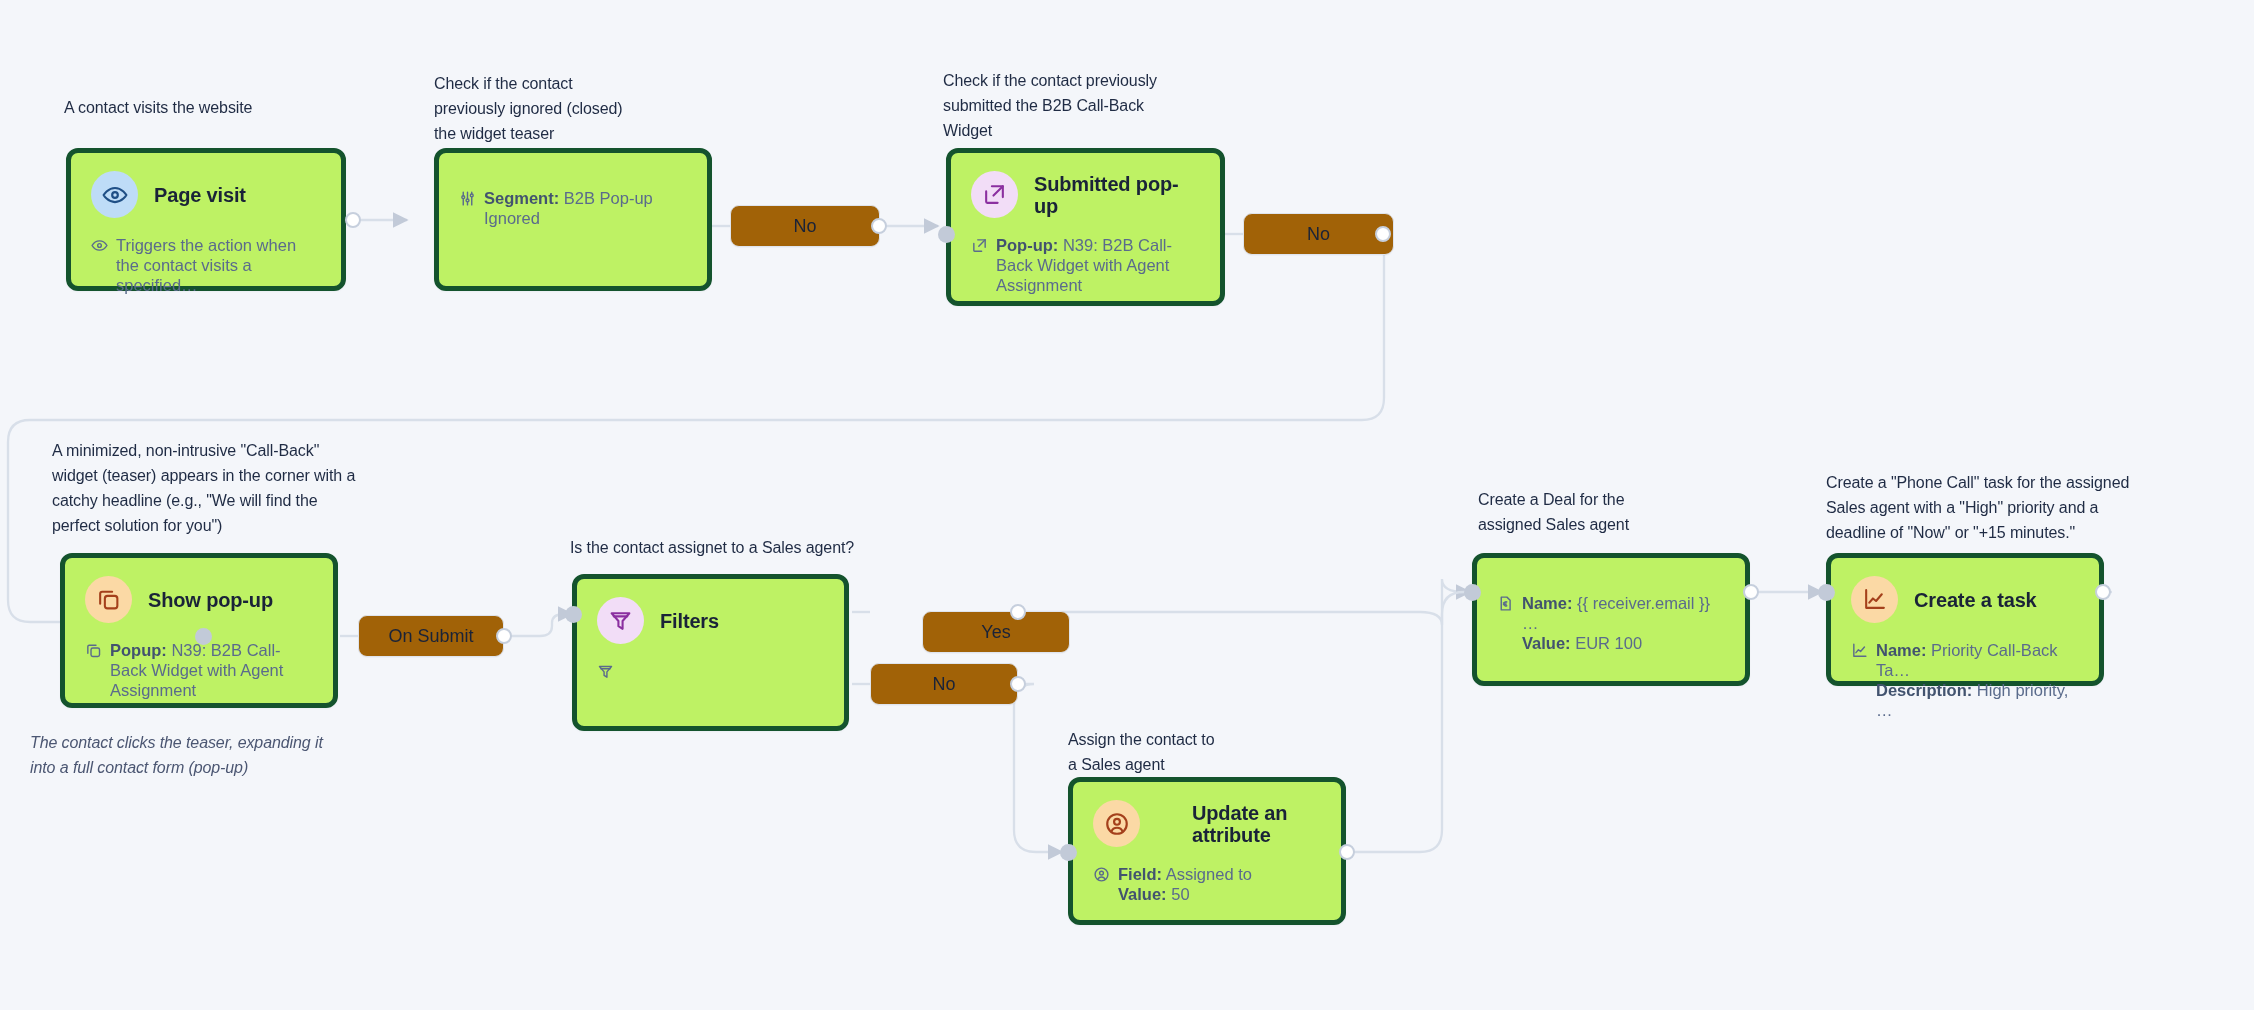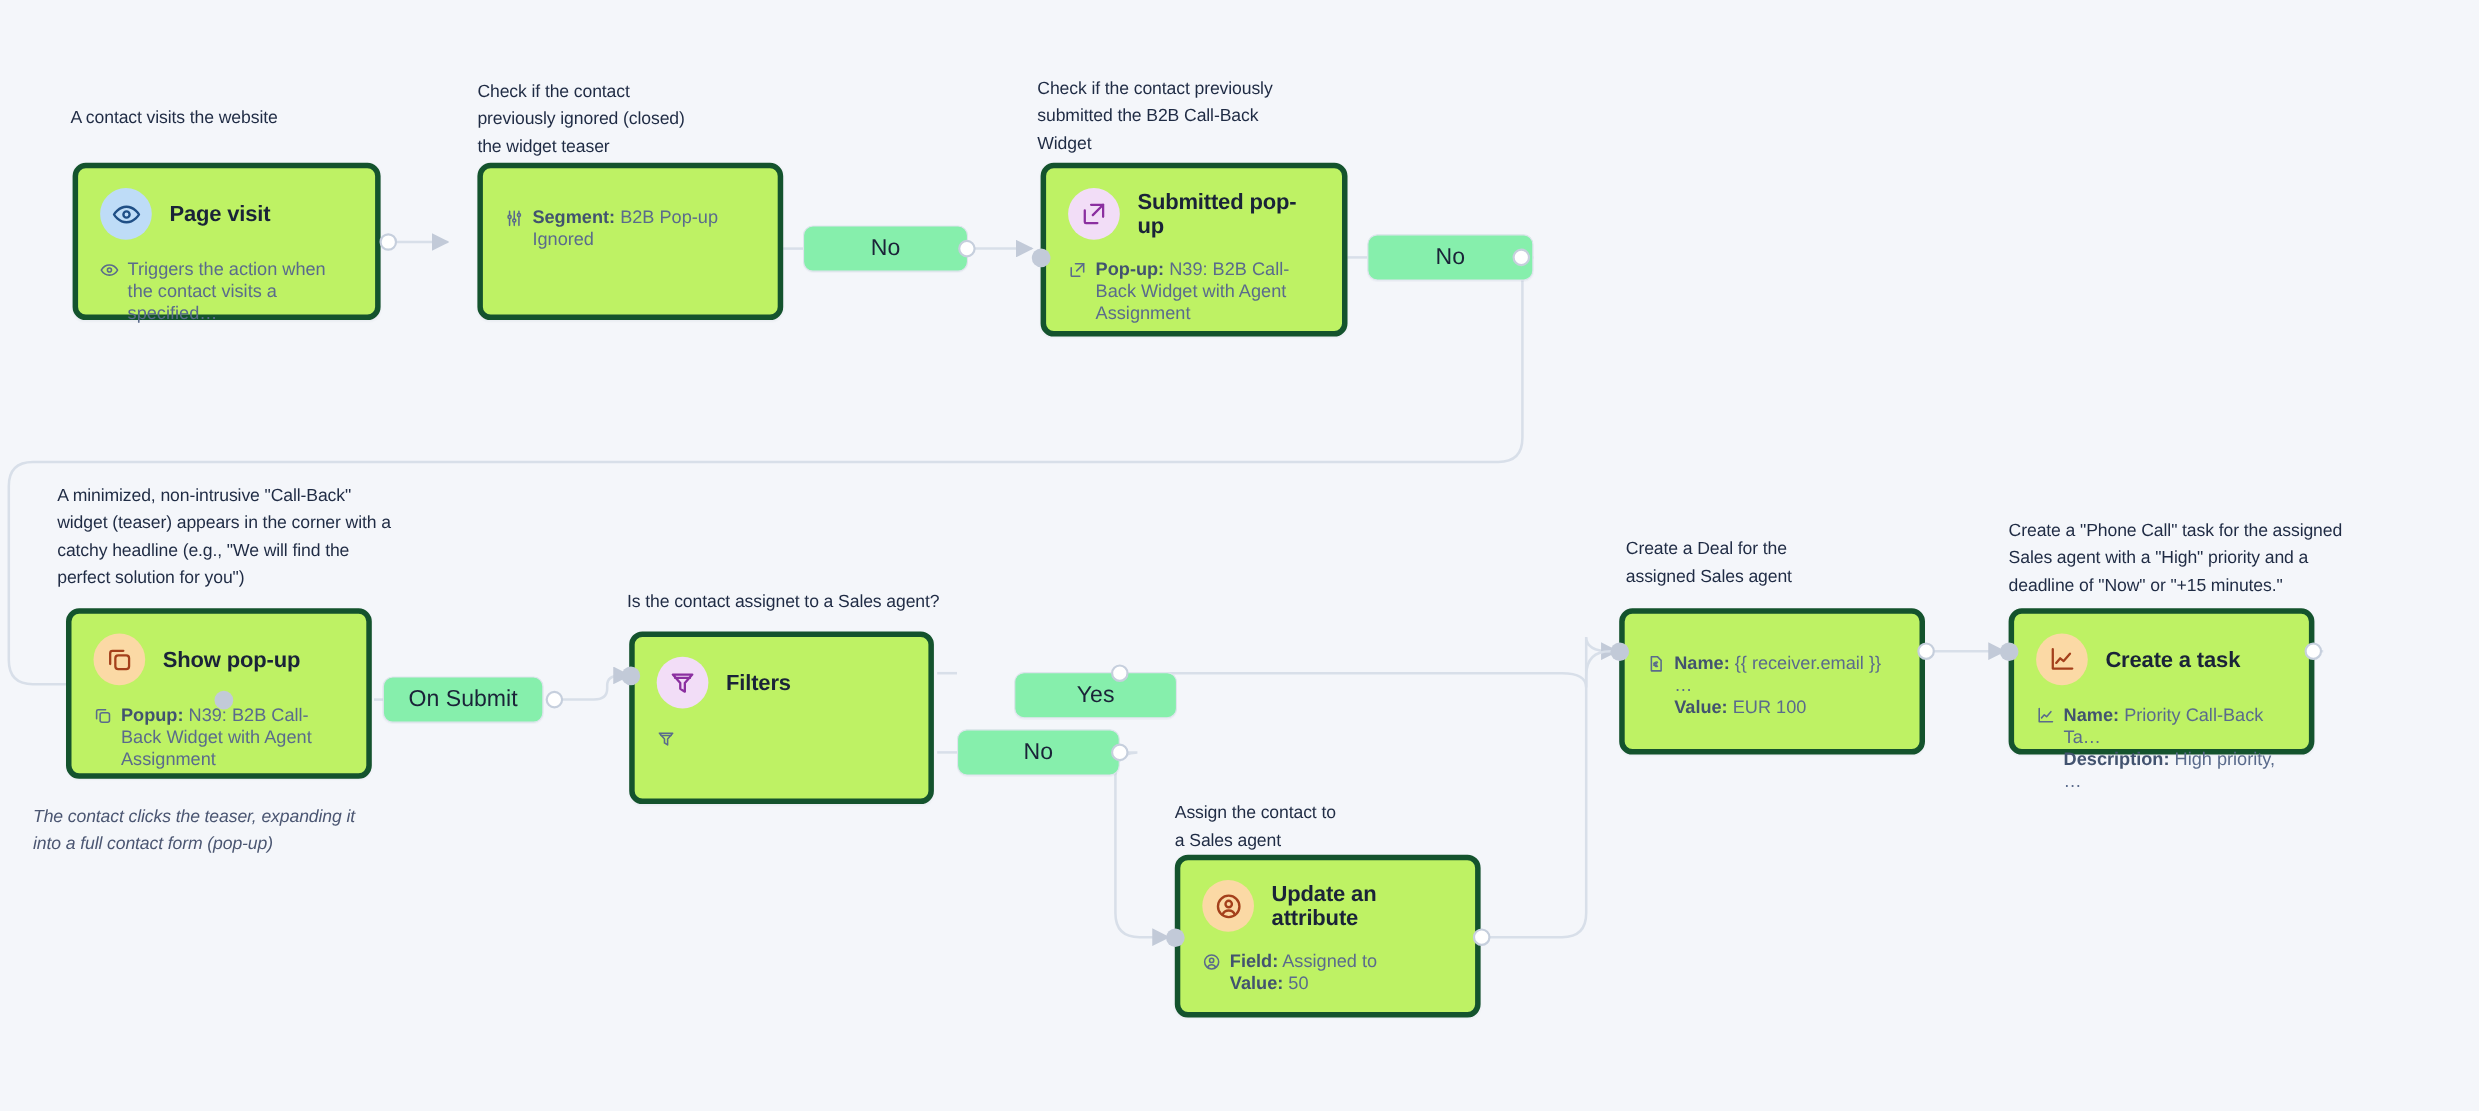--- a/index.html
+++ b/index.html
@@ -52,26 +52,26 @@
     font-size:16.5px; line-height:20px;
     color:#5a6b8c;
   }
   .node-body .bico { flex:0 0 17px; margin-top:2px; }
   .node-body .btxt { }
   .node-body b { color:#42536f; font-weight:700; }
 
   
   .pill {
     position:absolute;
-    background:#86efac;
+    background:#a16207;
     border:1px solid #dfe4ed;
     border-radius:9px;
     height:42px;
     display:flex; align-items:center; justify-content:center;
-    font-size:21px; color:#1a2338; font-weight:400;
+    font-size:18px; color:#1a2338; font-weight:400;
     box-shadow:0 1px 1px rgba(25,40,80,0.03);
   }
 
   
   .port-out {
     position:absolute; width:16px; height:16px; border-radius:50%;
     background:#ffffff; border:2px solid #c6cfdd;
   }
   .port-in {
     position:absolute; width:17px; height:17px; border-radius:50%;
@@ -229,21 +229,21 @@
         <svg width="17" height="17" viewBox="0 0 24 24" fill="none" stroke="#5a6b8c" stroke-width="2" stroke-linecap="round" stroke-linejoin="round">
           <rect x="8.5" y="8.5" width="12" height="12" rx="2.5"></rect>
           <path d="M15.5 4.5H6A2 2 0 0 0 4 6.5V16"></path>
         </svg>
       </span>
       <span class="btxt"><b>Popup:</b> <span>N39: B2B Call-Back Widget with Agent Assignment</span></span>
     </div>
   </div>
   <div class="port-in" style="left:195px; top:628px;"></div>
 
-  <div class="pill" style="left:348px; top:615px; width:146px;">
+  <div class="pill" style="left:358px; top:615px; width:146px;">
     <span>On Submit</span>
   </div>
   <div class="port-out" style="left:496px; top:628px;"></div>
 
   <div class="node" style="left:572px; top:574px; width:277px; height:157px;">
     <div class="node-head">
       <div class="node-ic" style="background:#f2ddf7;">
         <svg width="25" height="25" viewBox="0 0 24 24" fill="none" stroke="#8b2fa0" stroke-width="2" stroke-linecap="round" stroke-linejoin="round">
           <path d="M3.5 5h17l-6.5 7.5V20l-4-2.5v-5z"></path>
           <path d="M5.5 8h13"></path>
@@ -274,21 +274,21 @@
 
   <div class="node" style="left:1068px; top:777px; width:278px; height:148px;">
     <div class="node-head">
       <div class="node-ic" style="background:#fbd9a5;">
         <svg width="26" height="26" viewBox="0 0 24 24" fill="none" stroke="#a4401b" stroke-width="2" stroke-linecap="round" stroke-linejoin="round">
           <circle cx="12" cy="12" r="9"></circle>
           <circle cx="12" cy="10" r="2.7"></circle>
           <path d="M6.8 19a5.6 5.6 0 0 1 10.4 0"></path>
         </svg>
       </div>
-      <div class="node-title" style="max-width:150px;">Update an attribute</div>
+      <div class="node-title" style="max-width:150px;margin-left:36px;">Update an attribute</div>
     </div>
     <div class="node-body">
       <span class="bico">
         <svg width="17" height="17" viewBox="0 0 24 24" fill="none" stroke="#5a6b8c" stroke-width="2" stroke-linecap="round" stroke-linejoin="round">
           <circle cx="12" cy="12" r="9"></circle>
             <circle cx="12" cy="10" r="2.7"></circle>
           <path d="M6.8 19a5.6 5.6 0 0 1 10.4 0"></path>
         </svg>
       </span>
       <span class="btxt"><b>Field:</b> <span>Assigned to</span><br><b>Value:</b> <span>50</span></span>

